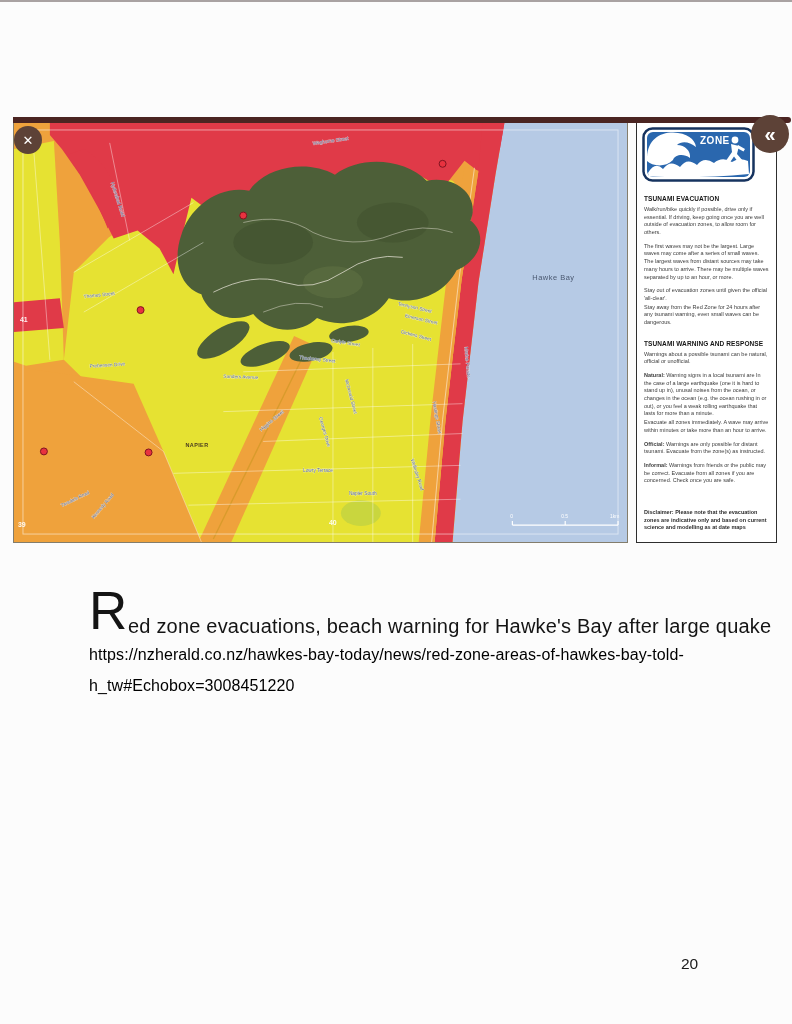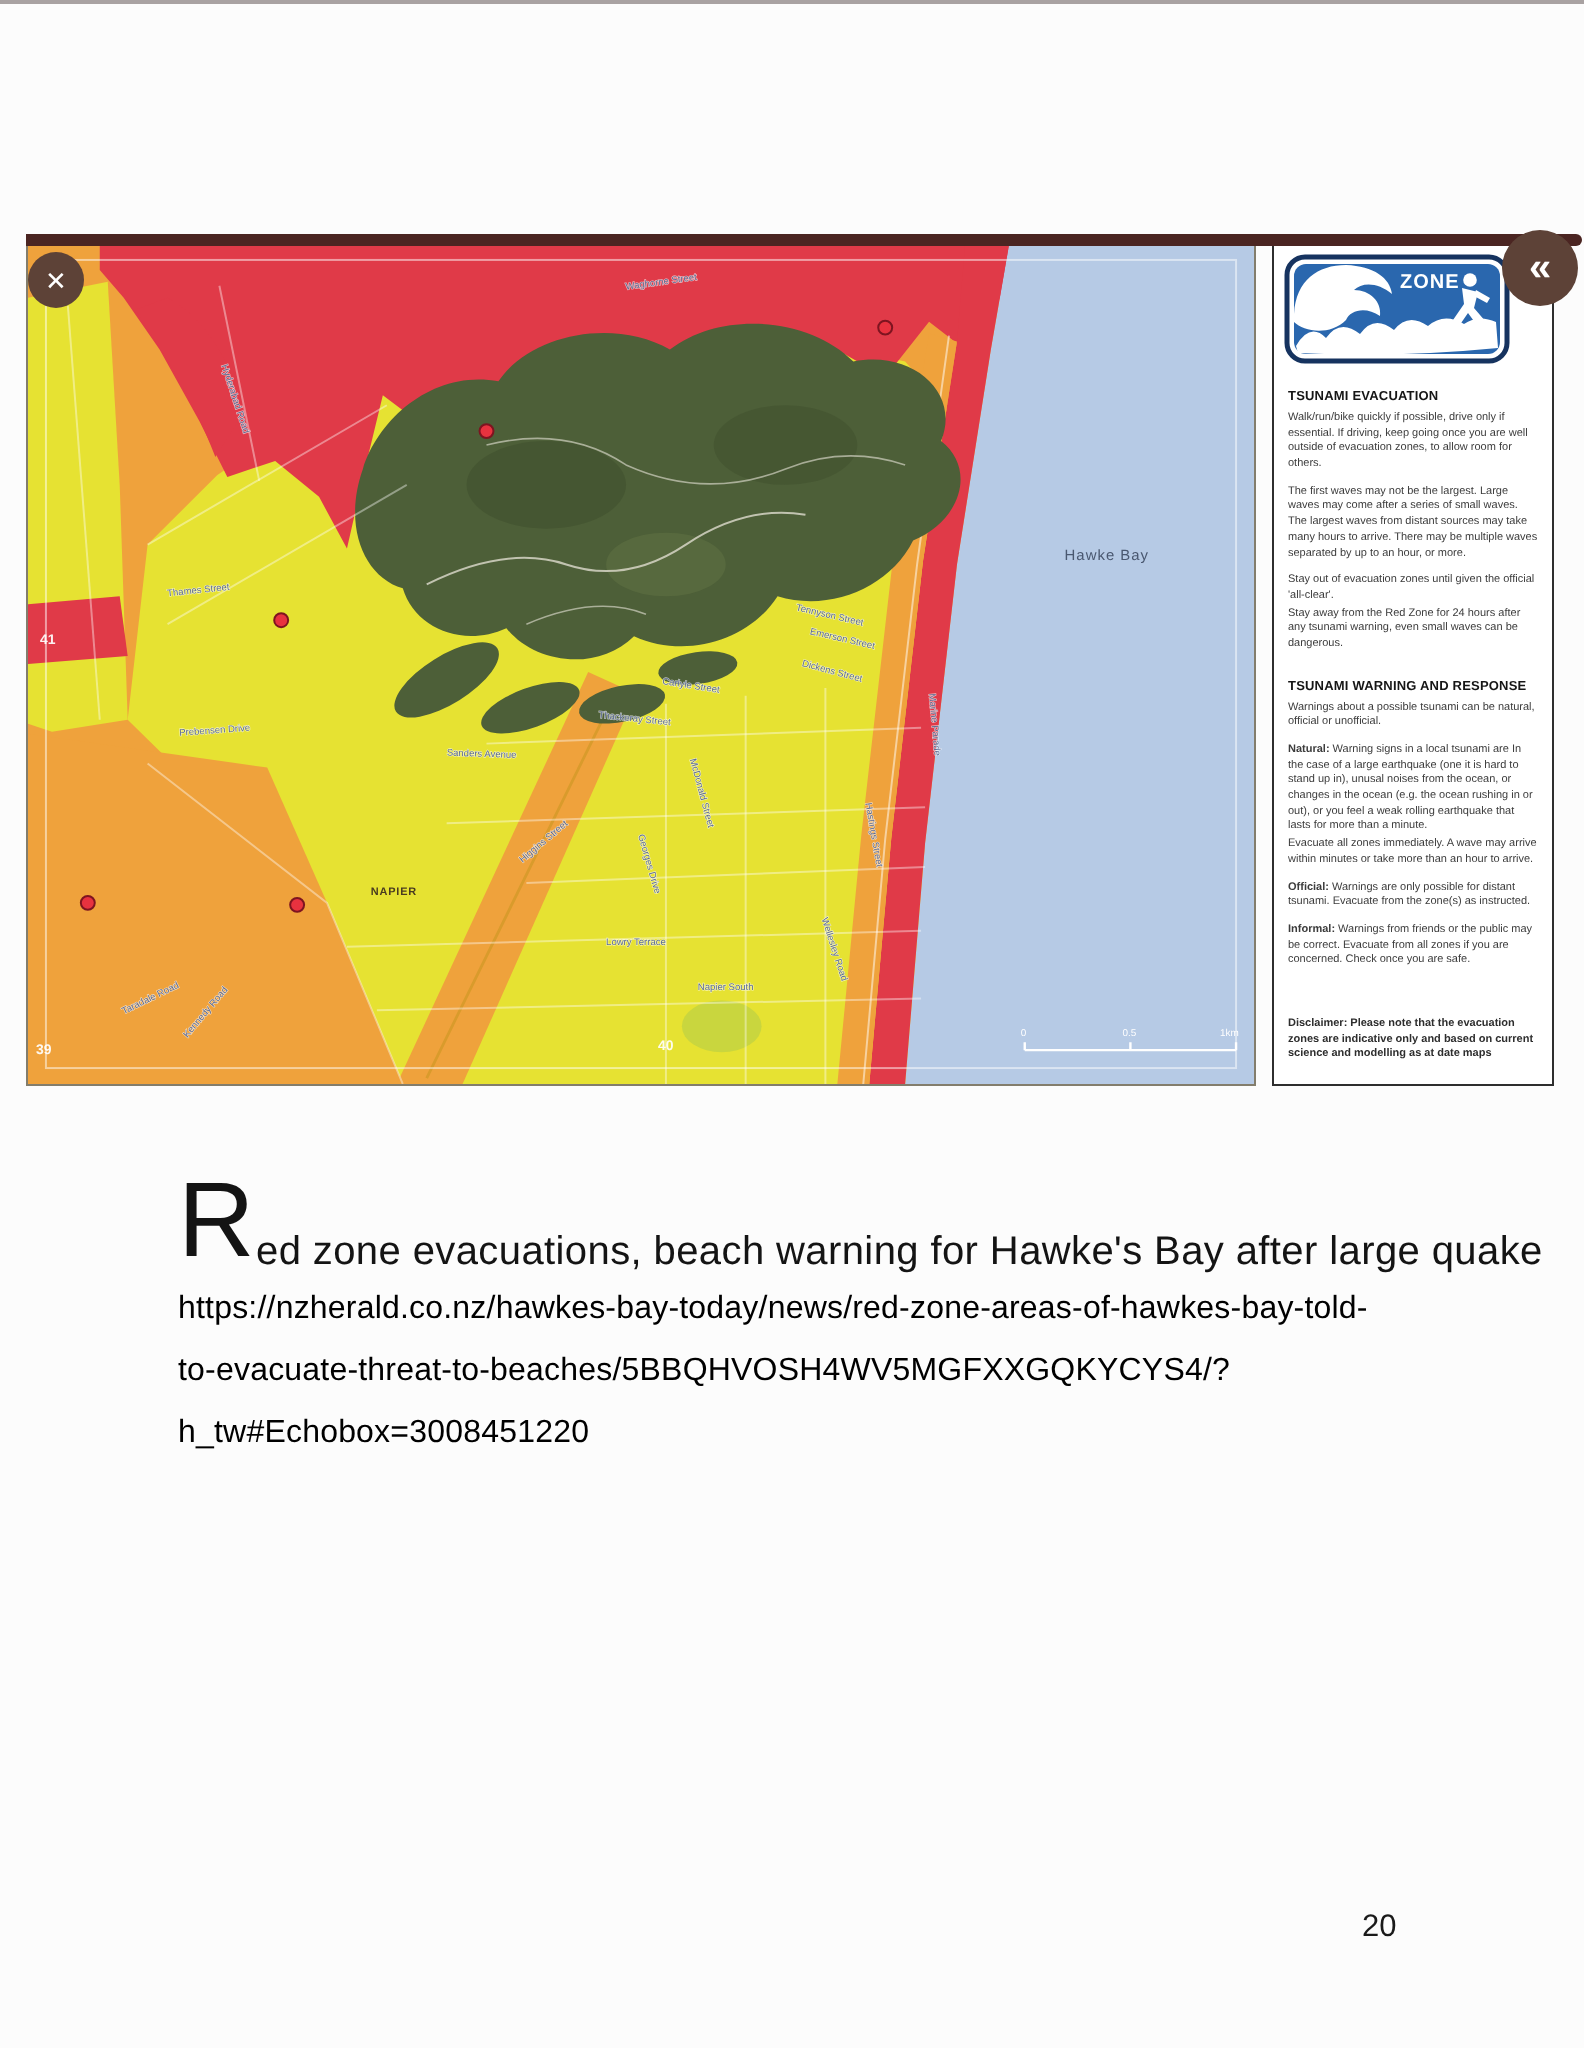--- a/index.html
+++ b/index.html
@@ -181,17 +181,16 @@
 </div>
 <div class="btn-collapse">
   <span>«</span>
 </div>
 
 <div class="dropcap">R</div>
 <div class="headline">ed zone evacuations, beach warning for Hawke's Bay after large quake</div>
 
 <div class="url-block">
   <div>https://nzherald.co.nz/hawkes-bay-today/news/red-zone-areas-of-hawkes-bay-told-</div>
-  <div>to-evacuate-threat-to-beaches/5BBQHVOSH4WV5MGFXXGQKYCYS4/?</div>
   <div>h_tw#Echobox=3008451220</div>
 </div>
 
 <div class="pagenum">20</div>
 
 </body></html>

